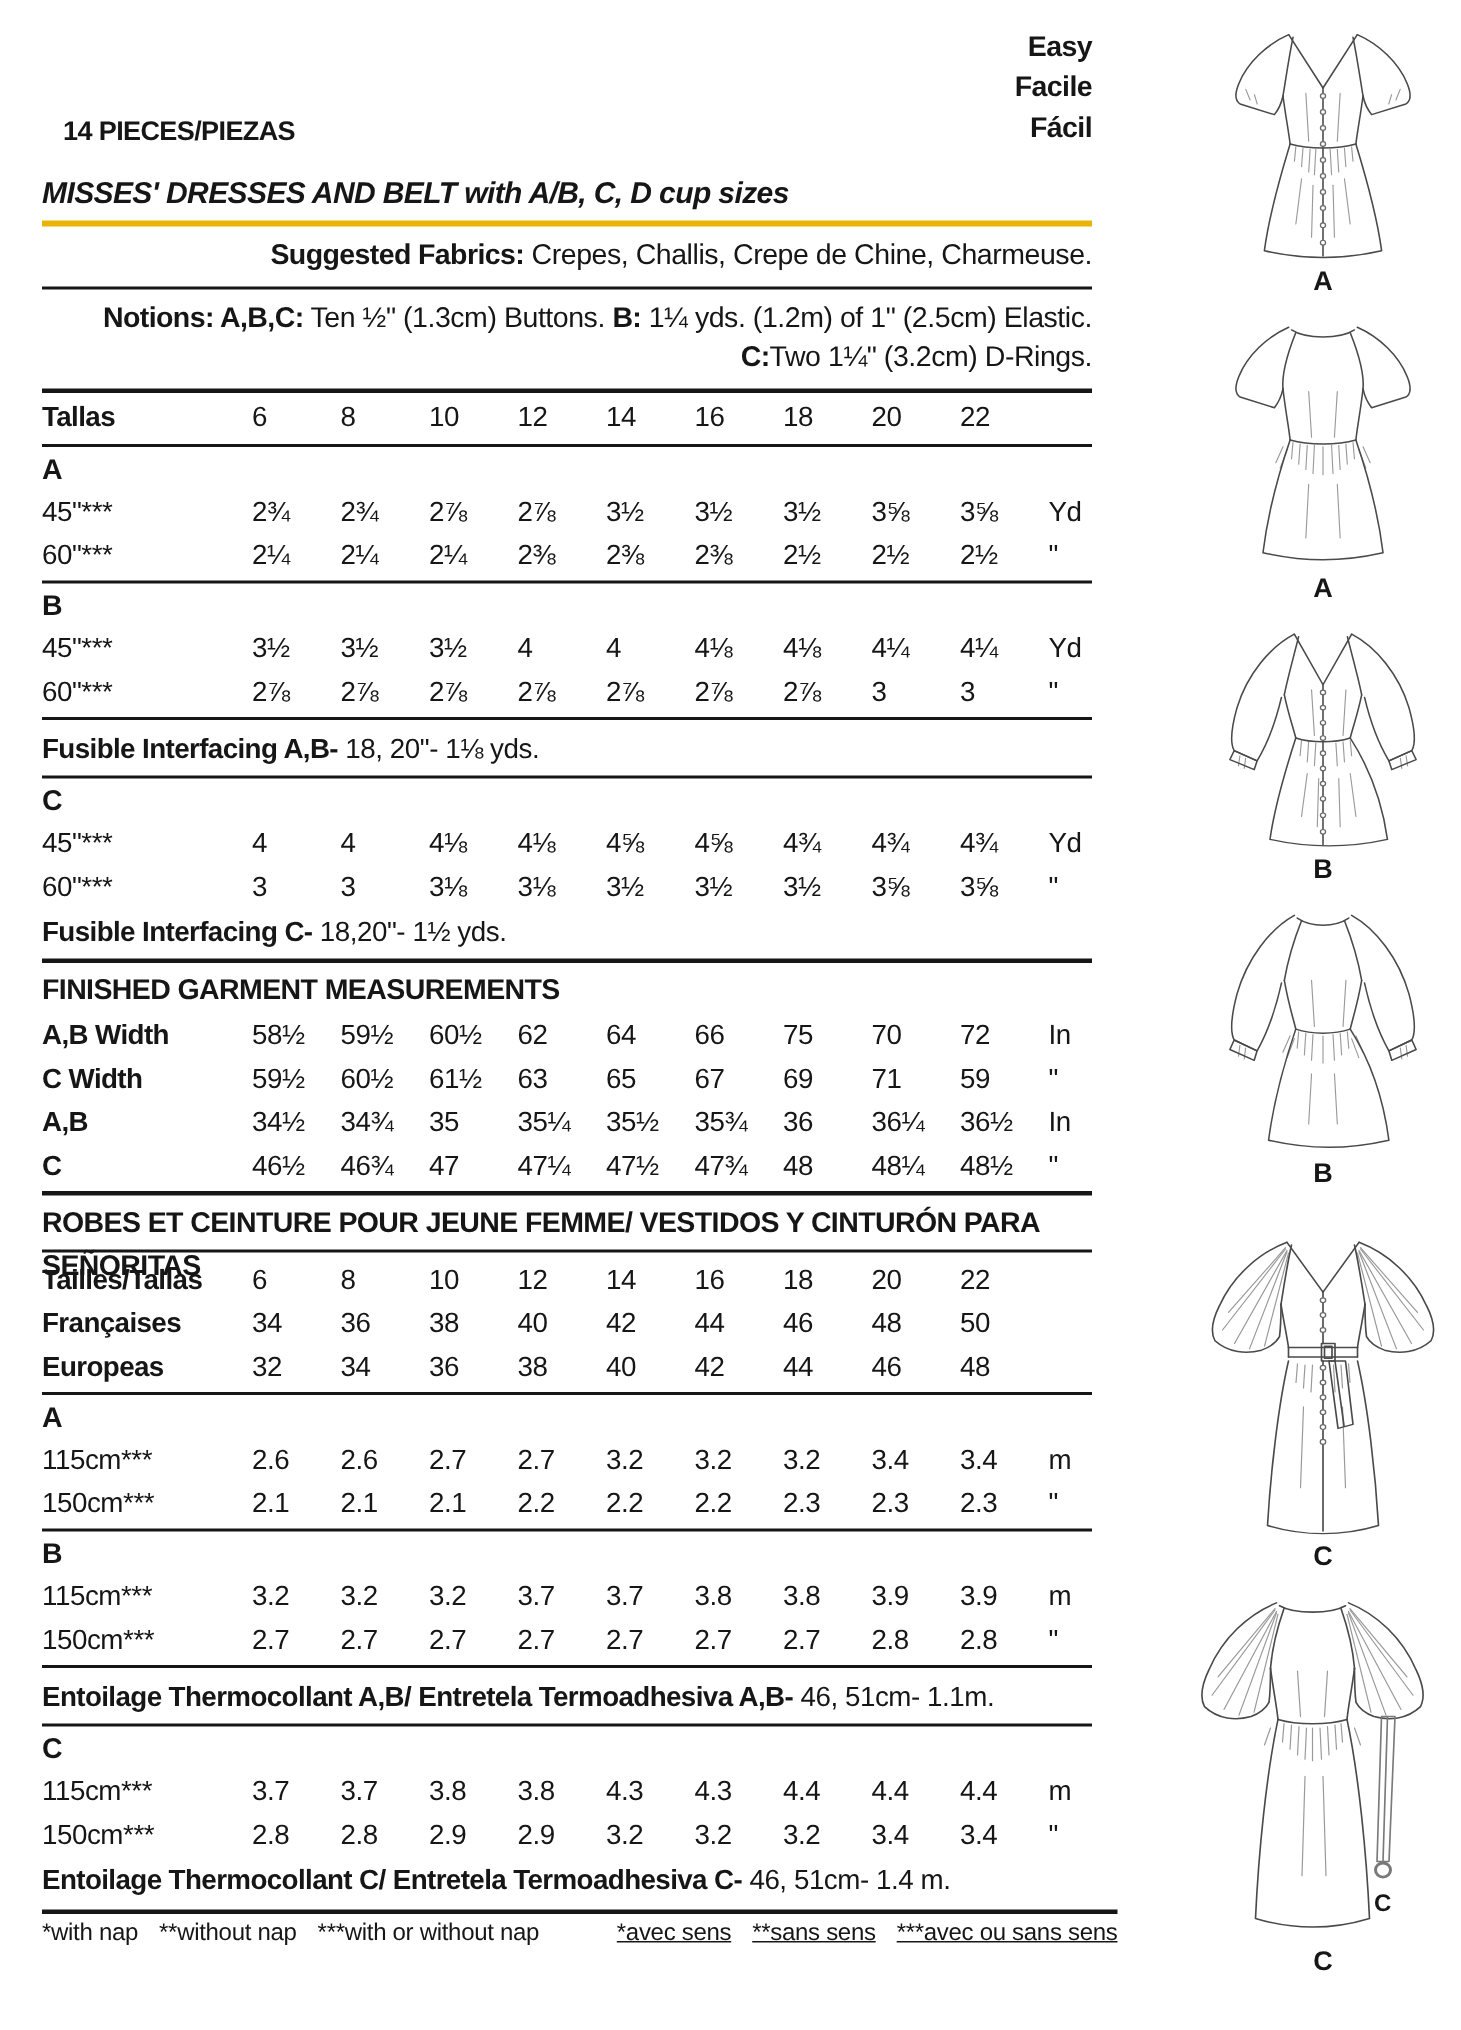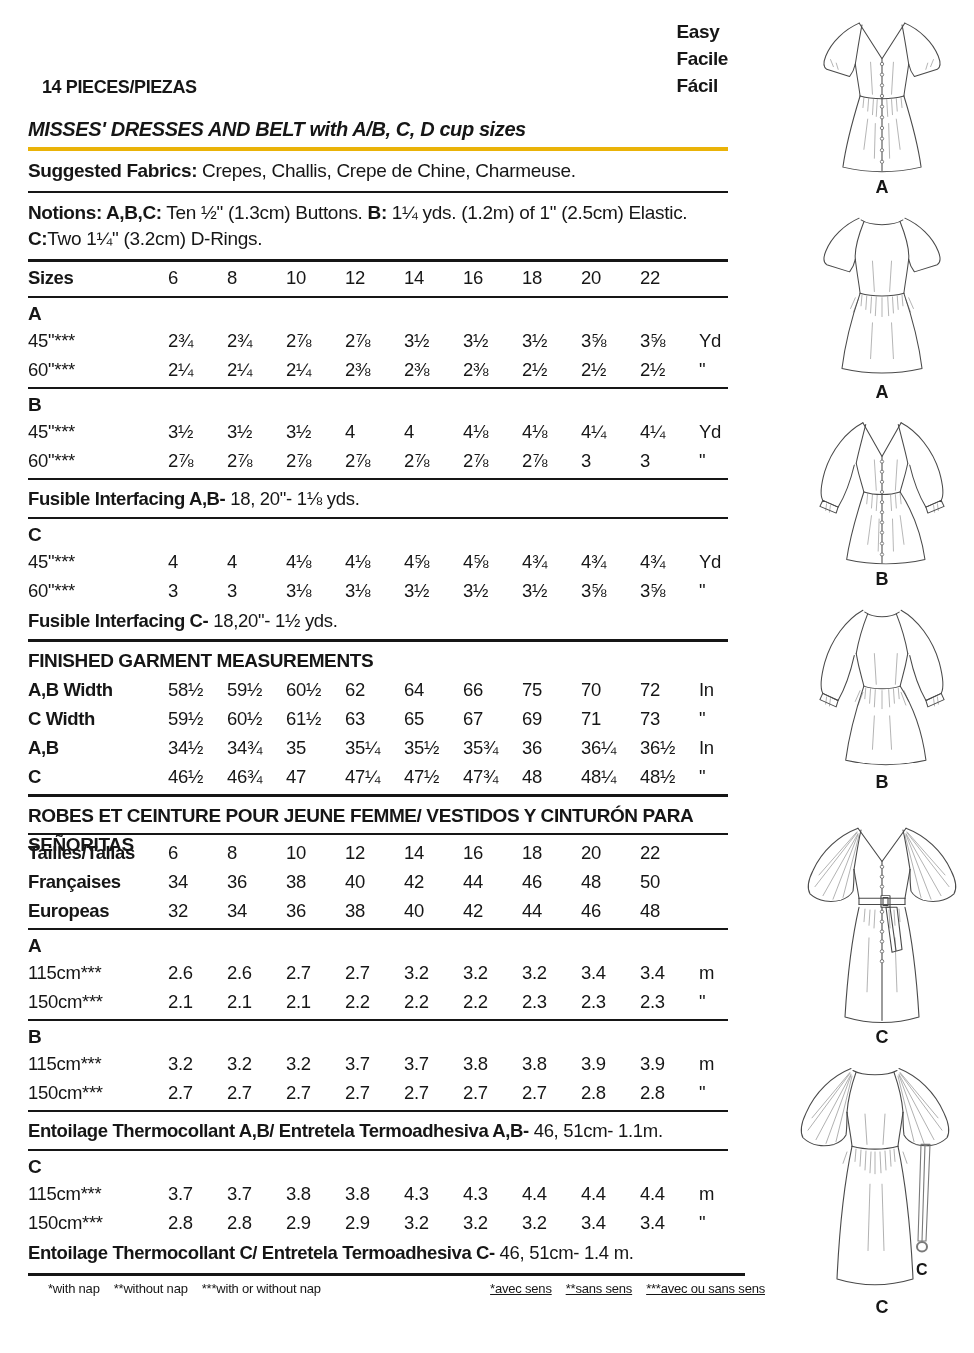--- a/index.html
+++ b/index.html
@@ -9,43 +9,43 @@
     color:#161616;overflow:hidden;
     -webkit-font-smoothing:antialiased;
   }
   .left-col{position:absolute;left:28px;top:0;width:700px;}
   .right-col{position:absolute;left:790px;top:16px;width:184px;}
 
   
   .header-row{display:flex;align-items:flex-end;margin-top:14px;height:88px;}
   .pattern-number{font-size:76px;font-weight:bold;letter-spacing:-3px;line-height:.92;}
   .pieces{font-size:18px;font-weight:bold;letter-spacing:-.4px;margin-left:14px;padding-bottom:4px;}
-  .difficulty{margin-left:auto;text-align:left;font-size:19px;font-weight:bold;letter-spacing:-.4px;line-height:27px;align-self:flex-start;padding-top:4px;}
+  .difficulty{margin-left:auto;text-align:right;font-size:19px;font-weight:bold;letter-spacing:-.4px;line-height:27px;align-self:flex-start;padding-top:4px;}
 
   .title-line{margin-top:16px;font-size:20px;font-weight:bold;letter-spacing:-.4px;
     padding-bottom:6px;border-bottom:4px solid #eab308;font-style:italic;}
-  .text-line{font-size:19px;letter-spacing:-.3px;padding:7px 0 7px 0;border-bottom:2px solid #161616;line-height:26px;}
+  .text-line{font-size:19px;letter-spacing:-.3px;padding:7px 0 7px 0;border-bottom:2px solid #161616;line-height:26px;text-align:right;}
   .text-line .b{font-weight:bold;}
   .notions-line{border-bottom:3px solid #161616;}
 
   
   .yardage-table{width:700px;}
   .trow{display:grid;grid-template-columns:140px repeat(9,59px) 1fr;align-items:center;
         height:29px;font-size:18.5px;letter-spacing:-.3px;}
   .trow.header{height:31px;}
   .trow.section{height:25px;font-size:19px;}
   .trow.heading{display:block;height:29px;line-height:29px;font-size:19px;}
   .trow.note{display:block;height:31px;line-height:31px;font-size:18.5px;}
   .b{font-weight:bold;letter-spacing:-.4px;}
   .rule{border-top:2px solid #161616;margin:3px 0;}
   .rule.thick{border-top:3px solid #161616;margin:3px 0 4px 0;}
 
   
   .footnote-rule{border-top:3px solid #161616;margin-top:5px;width:717px;}
-  .footnotes{width:717px;font-size:13px;letter-spacing:-.2px;line-height:19px;padding-top:3px;margin-left:20px;}
+  .footnotes{width:717px;font-size:16px;letter-spacing:-.2px;line-height:19px;padding-top:3px;}
   .fn-line{display:flex;}
   .fn-group span{margin-right:14px;}
   .fn-group.right{margin-left:auto;}
   .fn-group.right span{margin-right:0;margin-left:14px;text-decoration:underline;}
 
   
   .figure{position:relative;text-align:center;margin-bottom:13px;}
   .figure svg{display:block;margin:0 auto;}
   .figure-label{font-size:18px;font-weight:bold;line-height:22px;}
   .belt-label{position:absolute;font-size:16px;font-weight:bold;}
@@ -70,21 +70,21 @@
 
   <div class="text-line"><span class="b">Suggested Fabrics:</span><span> Crepes, Challis, Crepe de Chine, Charmeuse.</span></div>
 
   <div class="text-line notions-line">
     <span class="b">Notions: A,B,C:</span><span> Ten ½" (1.3cm) Buttons. </span><span class="b">B:</span><span> 1¼ yds. (1.2m) of 1" (2.5cm) Elastic.</span><br>
     <span class="b">C:</span><span>Two 1¼" (3.2cm) D-Rings.</span>
   </div>
 
   <div class="yardage-table">
       <div class="trow header">
-        <span class="lab b">Sizes</span>
+        <span class="lab b">Tallas</span>
         <span class="cell">6</span>
         <span class="cell">8</span>
         <span class="cell">10</span>
         <span class="cell">12</span>
         <span class="cell">14</span>
         <span class="cell">16</span>
         <span class="cell">18</span>
         <span class="cell">20</span>
         <span class="cell">22</span>
         <span class="cell unit"></span>
@@ -200,21 +200,21 @@
       <div class="trow data-bold">
         <span class="lab b">C Width</span>
         <span class="cell">59½</span>
         <span class="cell">60½</span>
         <span class="cell">61½</span>
         <span class="cell">63</span>
         <span class="cell">65</span>
         <span class="cell">67</span>
         <span class="cell">69</span>
         <span class="cell">71</span>
-        <span class="cell">73</span>
+        <span class="cell">59</span>
         <span class="cell unit">"</span>
       </div>
       <div class="trow data-bold">
         <span class="lab b">A,B</span>
         <span class="cell">34½</span>
         <span class="cell">34¾</span>
         <span class="cell">35</span>
         <span class="cell">35¼</span>
         <span class="cell">35½</span>
         <span class="cell">35¾</span>

